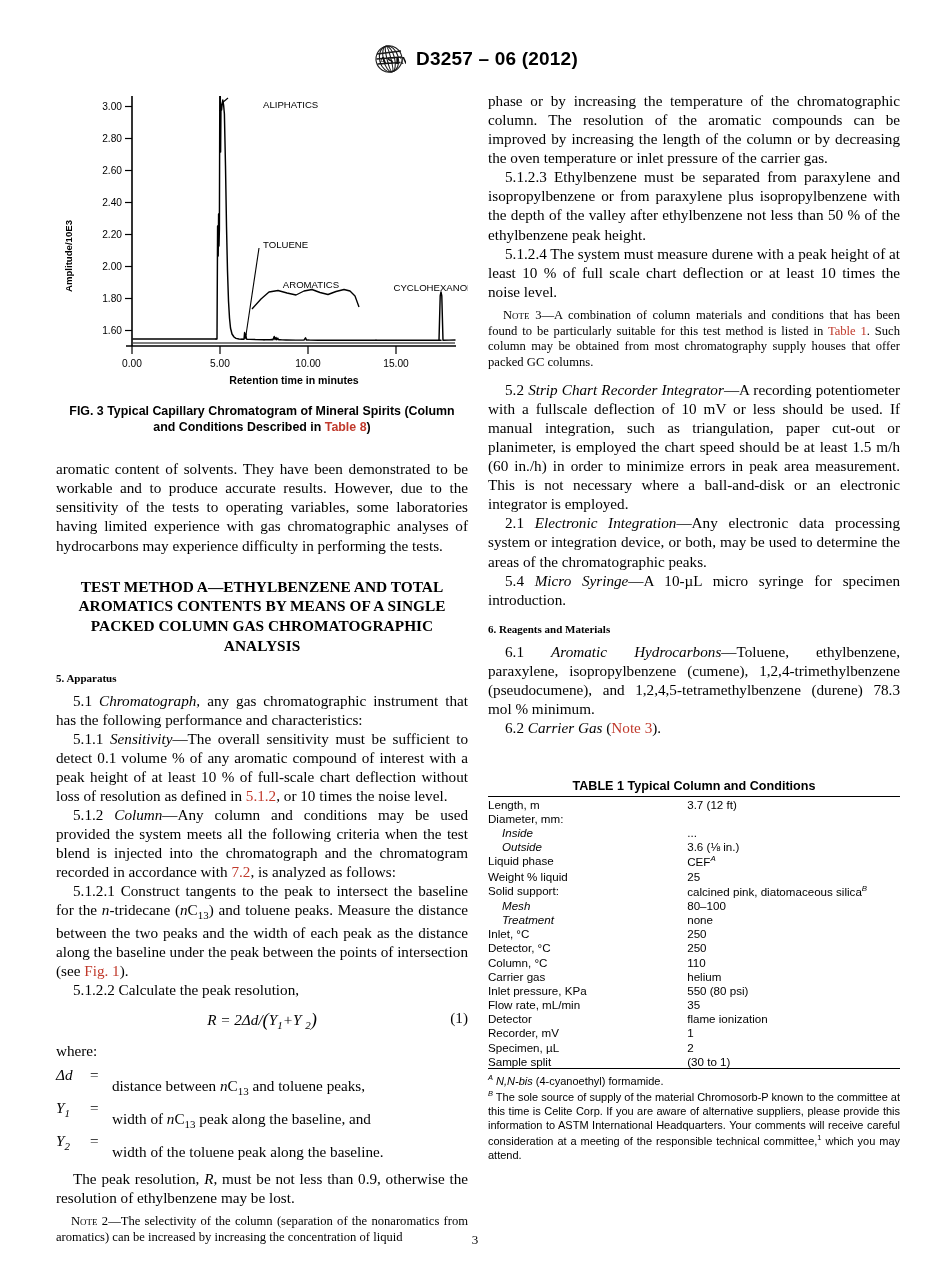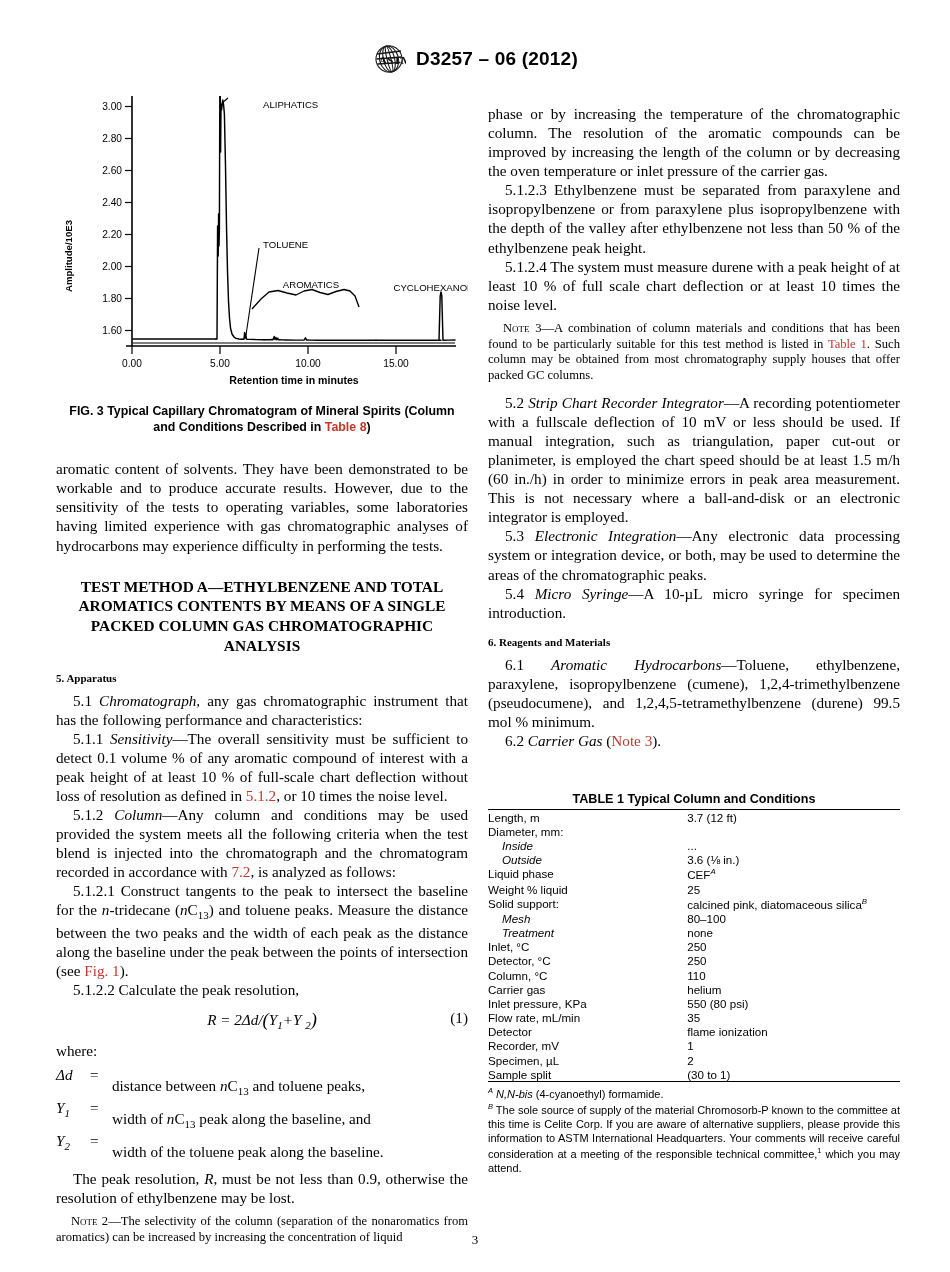--- a/index.html
+++ b/index.html
@@ -50,21 +50,21 @@
   
   .col-left {
     position: absolute;
     left: 56px;
     top: 96px;
     width: 412px;
   }
   .col-right {
     position: absolute;
     left: 488px;
-    top: 104px;
+    top: 91px;
     width: 412px;
   }
 
   p.body {
     margin: 0 0 0 0;
     font-size: 15.2px;
     line-height: 1.255;
     text-align: justify;
     text-justify: inter-word;
     hyphens: manual;
@@ -348,27 +348,27 @@
     <p class="body">phase or by increasing the temperature of the chromatographic column. The resolution of the aromatic compounds can be improved by increasing the length of the column or by decreasing the oven temperature or inlet pressure of the carrier gas.</p>
 
     <p class="body indent">5.1.2.3  Ethylbenzene must be separated from paraxylene and isopropylbenzene or from paraxylene plus isopropylbenzene with the depth of the valley after ethylbenzene not less than 50 % of the ethylbenzene peak height.</p>
 
     <p class="body indent">5.1.2.4  The system must measure durene with a peak height of at least 10 % of full scale chart deflection or at least 10 times the noise level.</p>
 
     <p class="note"><span class="nlabel">Note</span><span> 3—</span><span>A combination of column materials and conditions that has been found to be particularly suitable for this test method is listed in </span><span class="red">Table 1</span><span>. Such column may be obtained from most chromatography supply houses that offer packed GC columns.</span></p>
 
     <p class="body indent" style="margin-top:9px;"><span>5.2 </span><span class="it">Strip Chart Recorder Integrator</span><span>—A recording potentiometer with a fullscale deflection of 10 mV or less should be used. If manual integration, such as triangulation, paper cut-out or planimeter, is employed the chart speed should be at least 1.5 m/h (60 in./h) in order to minimize errors in peak area measurement. This is not necessary where a ball-and-disk or an electronic integrator is employed.</span></p>
 
-    <p class="body indent"><span>5.3 </span><span class="it">Electronic Integration</span><span>—Any electronic data processing system or integration device, or both, may be used to determine the areas of the chromatographic peaks.</span></p>
+    <p class="body indent"><span>2.1 </span><span class="it">Electronic Integration</span><span>—Any electronic data processing system or integration device, or both, may be used to determine the areas of the chromatographic peaks.</span></p>
 
     <p class="body indent"><span>5.4 </span><span class="it">Micro Syringe</span><span>—A 10-µL micro syringe for specimen introduction.</span></p>
 
     <h3 class="sect">6.  Reagents and Materials</h3>
 
-    <p class="body indent"><span>6.1 </span><span class="it">Aromatic   Hydrocarbons</span><span>—Toluene, ethylbenzene, paraxylene, isopropylbenzene (cumene), 1,2,4-trimethylbenzene (pseudocumene), and 1,2,4,5-tetramethylbenzene (durene) 99.5 mol % minimum.</span></p>
+    <p class="body indent"><span>6.1 </span><span class="it">Aromatic   Hydrocarbons</span><span>—Toluene, ethylbenzene, paraxylene, isopropylbenzene (cumene), 1,2,4-trimethylbenzene (pseudocumene), and 1,2,4,5-tetramethylbenzene (durene) 78.3 mol % minimum.</span></p>
 
     <p class="body indent"><span>6.2 </span><span class="it">Carrier Gas</span><span> (</span><span class="red">Note 3</span><span>).</span></p>
 
     <div style="margin-top:42px;">
       <div class="table-title">TABLE 1 Typical Column and Conditions</div>
       <table class="t1">
         <tbody>
           <tr>
               <td class="k">Length, m</td>
               <td class="v">3.7 (12 ft)</td>

